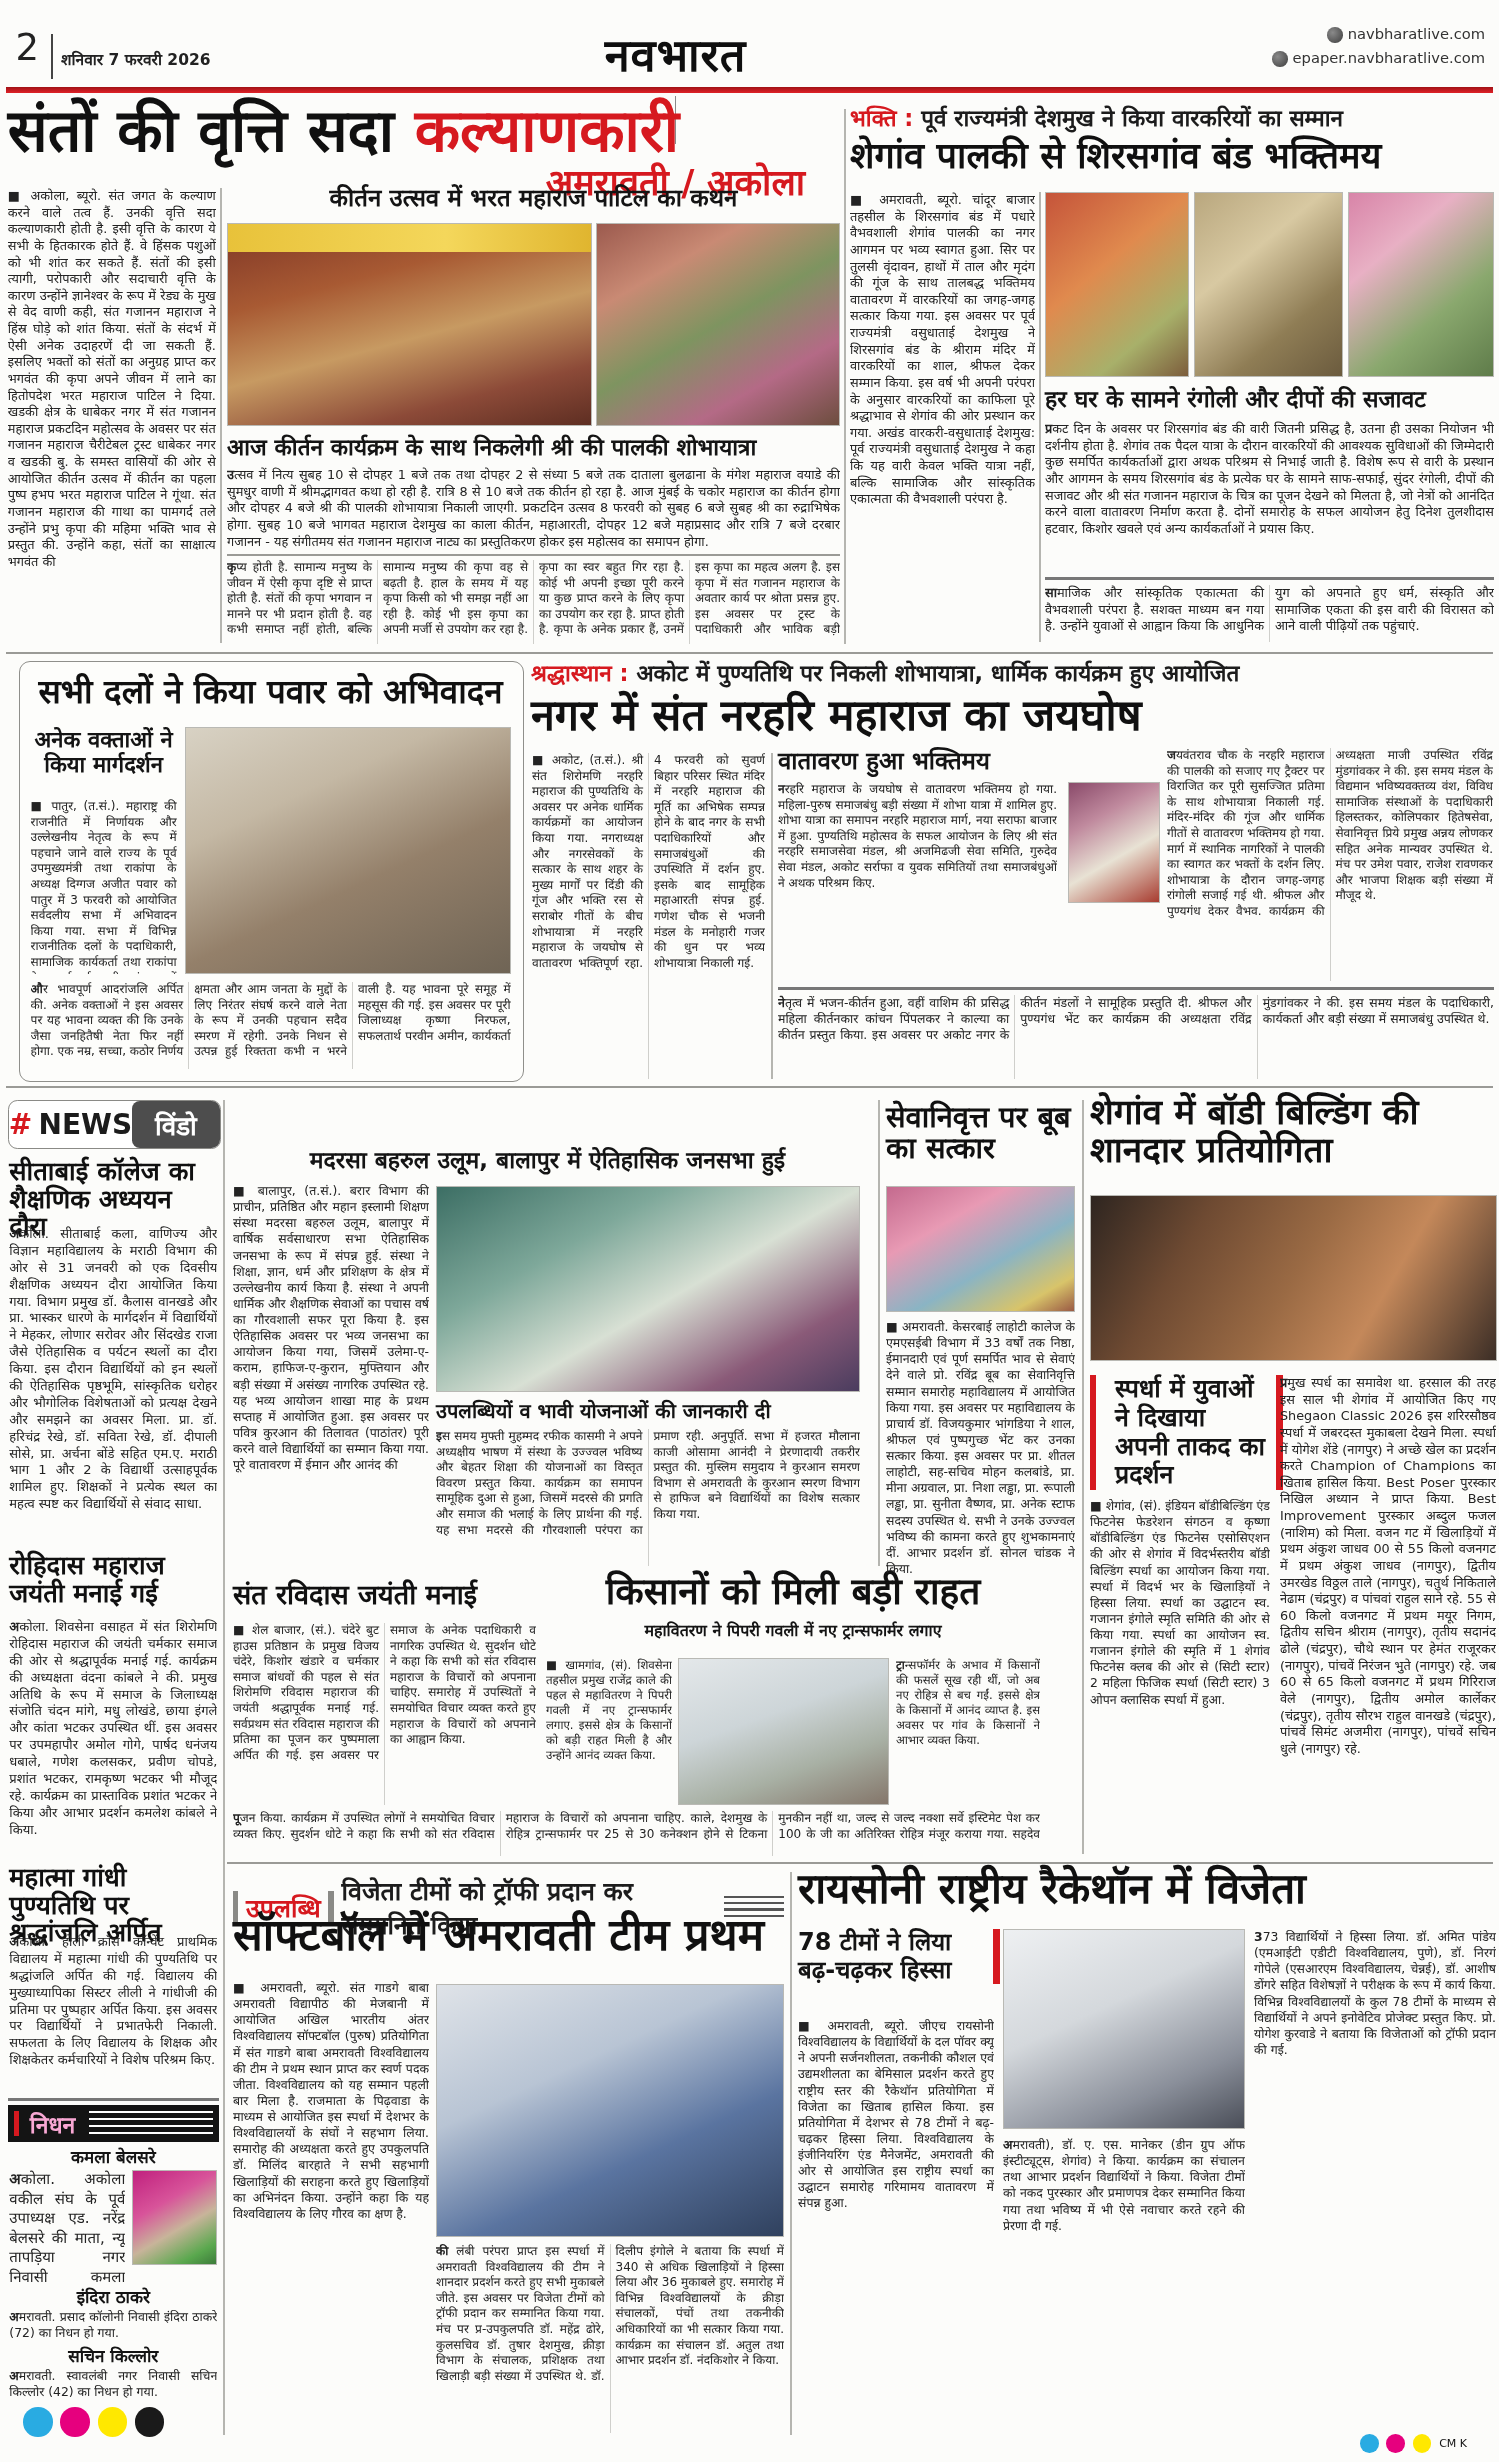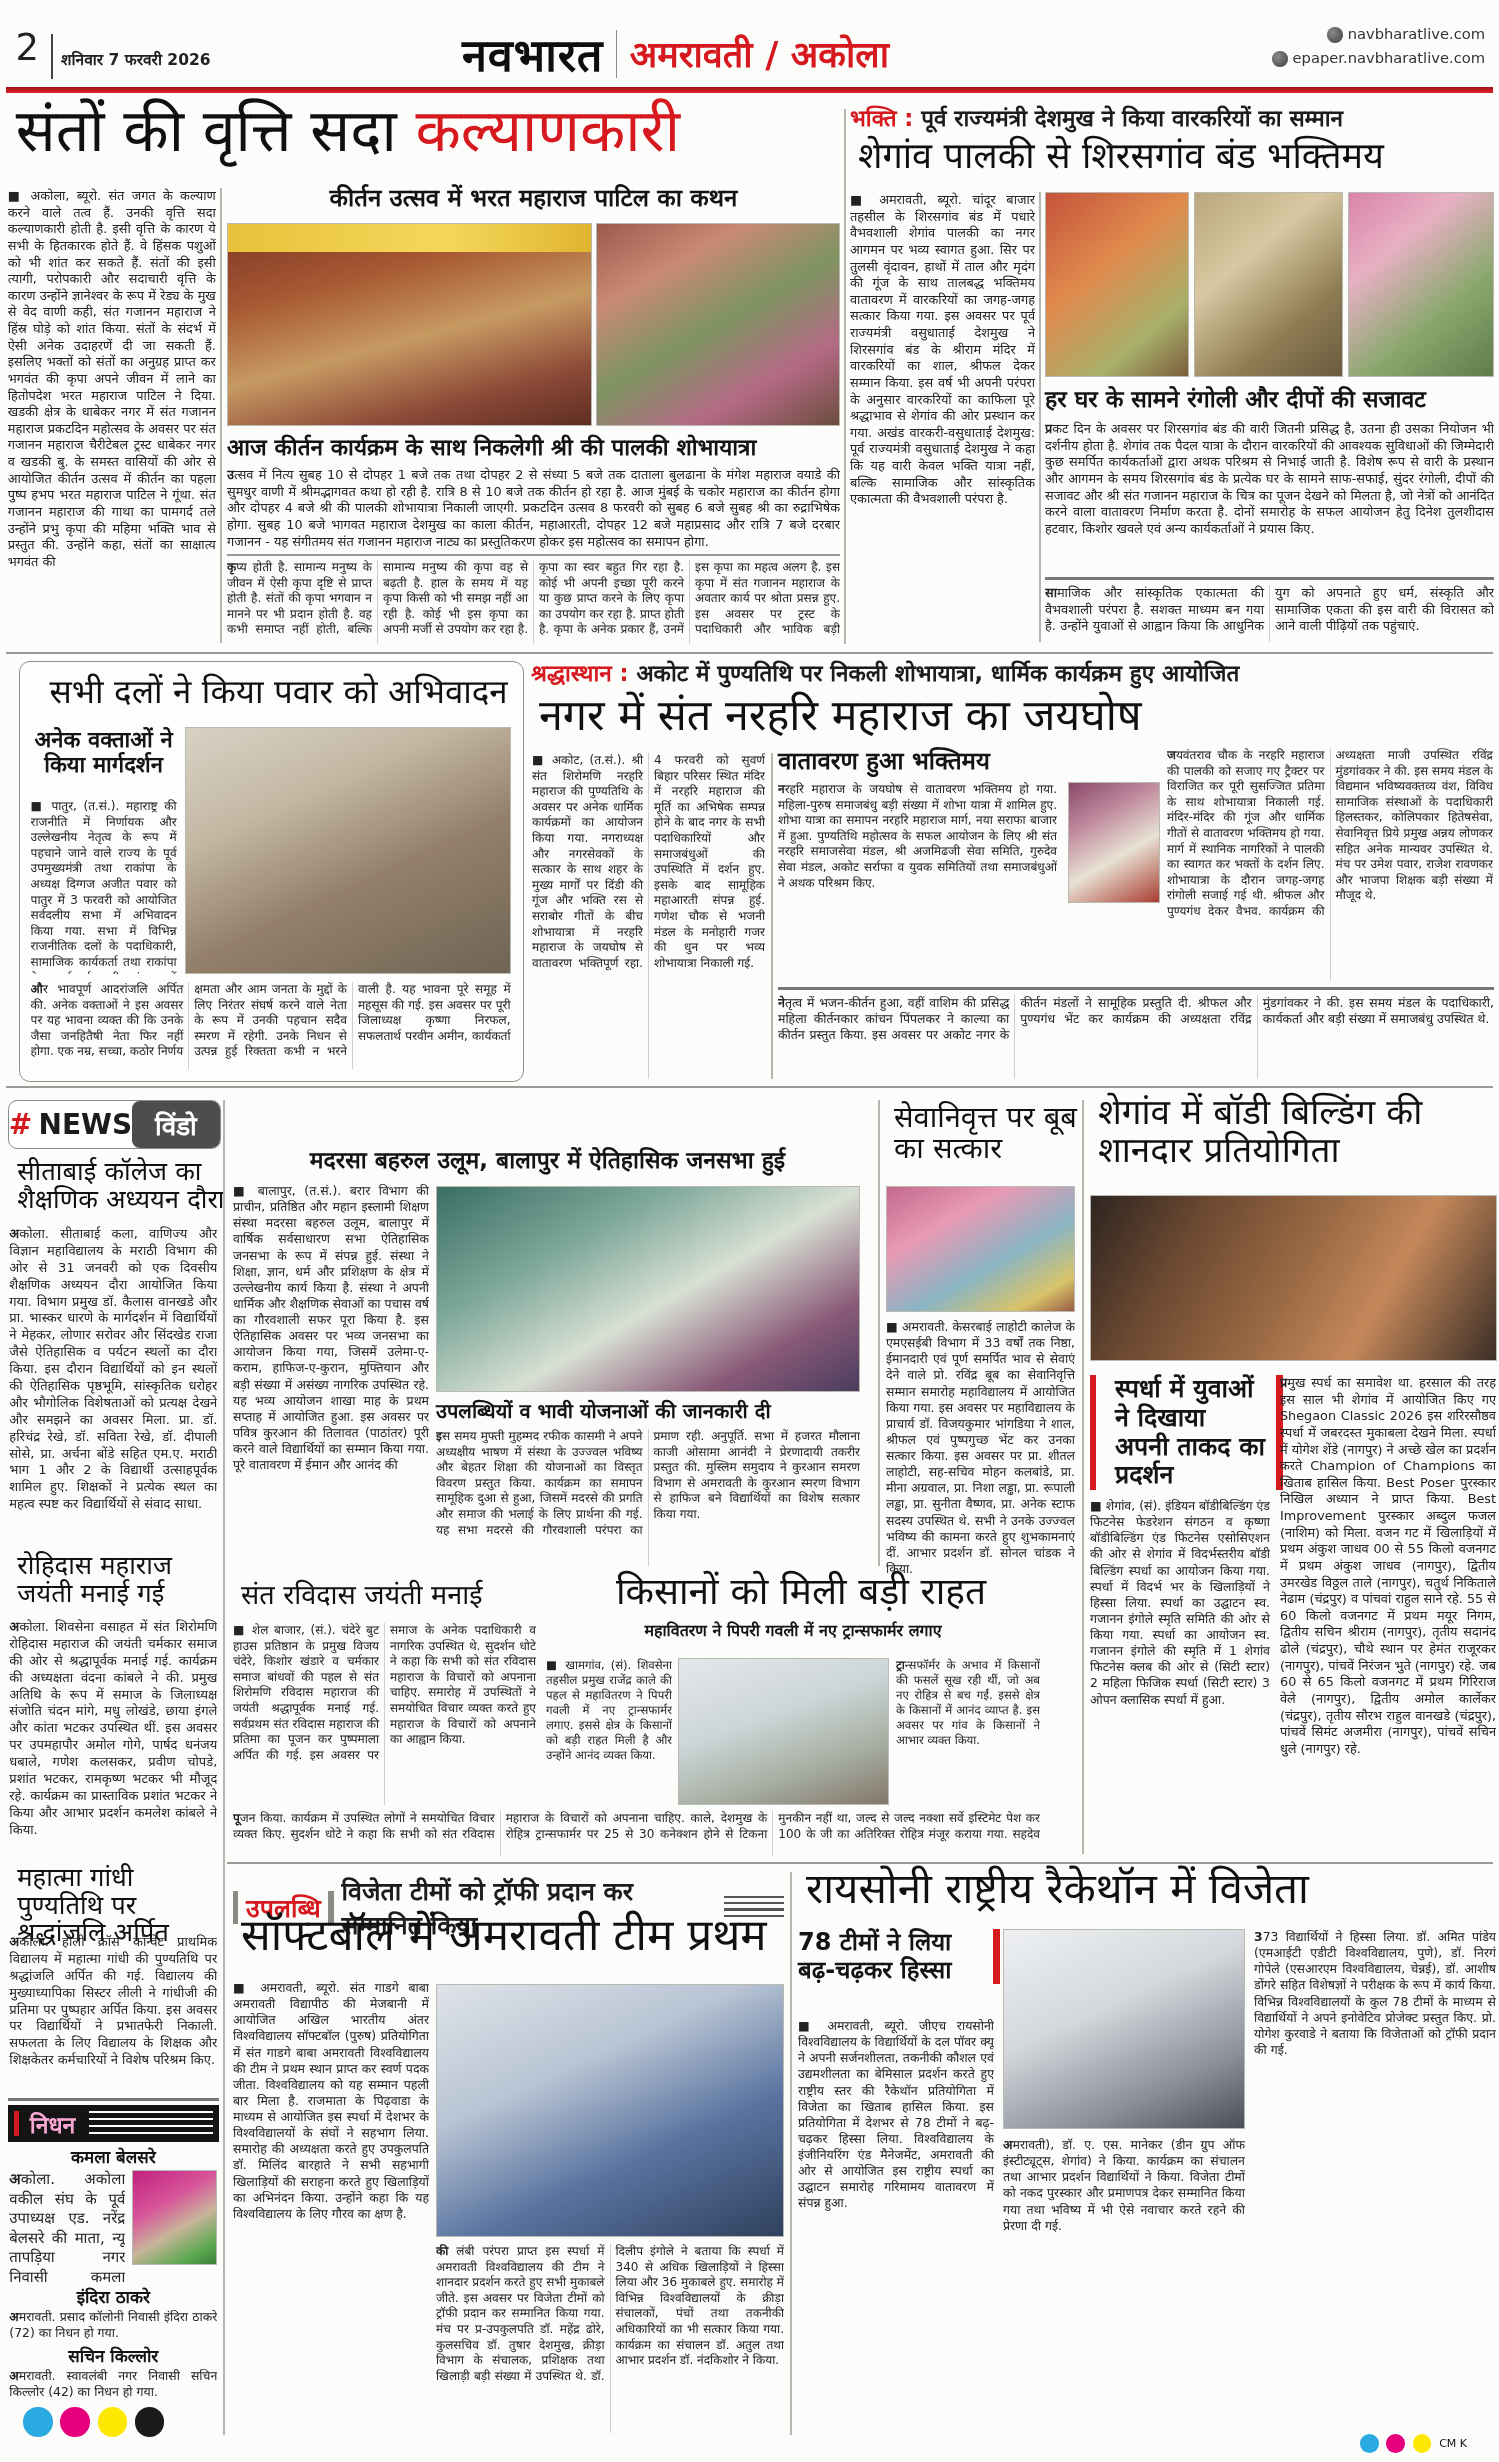--- a/index.html
+++ b/index.html
@@ -1,19 +1,19 @@
 <!DOCTYPE html>
 <html style="font-size:12.4px"><head>
 <meta charset="utf-8">
 <style>
   html,body{margin:0;padding:0;background:#e9e9e6;}
   #page{position:relative;width:1499px;height:2462px;background:#fcfcfa;margin:0 auto;
         font-family:"DejaVu Sans","Liberation Sans",sans-serif;color:#1c1c1c;overflow:hidden;}
   .abs{position:absolute;}
-  .hl{font-weight:400;color:#101010;line-height:1.08;margin-left:8px;}
+  .hl{font-weight:700;color:#101010;line-height:1.08;}
   .red{color:#d6191f;}
   .kicker{font-weight:700;line-height:1.1;}
   .subhead{font-weight:700;color:#141414;line-height:1.15;}
   .bodytext{font-size:12.8px;line-height:1.3;text-align:justify;overflow:hidden;color:#232323;}
   .bodytext::first-letter{font-weight:bold;}
   .small{font-size:12px;}
   .cols2{column-count:2;column-gap:11px;column-rule:0.8px solid #cfcfcb;}
   .cols3{column-count:3;column-gap:11px;column-rule:0.8px solid #cfcfcb;}
   .cols4{column-count:4;column-gap:11px;column-rule:0.8px solid #cfcfcb;}
   .hr{background:#9a9a96;height:1.6px;}
@@ -55,21 +55,21 @@
 </style>
 </head>
 <body>
 
 <div id="page">
 
   <div class="abs" style="left:0;top:0;width:1499px;height:92px;">
     <div class="abs" style="left:15.5px;top:26px;font-size:37px;font-weight:400;color:#222;">2</div>
     <div class="abs" style="left:51px;top:34px;width:1.6px;height:45px;background:#444;"></div>
     <div class="abs" style="left:61px;top:48px;font-size:15.5px;font-weight:700;color:#222;">शनिवार 7 फरवरी 2026</div>
-    <div class="abs" style="left:435px;top:23px;width:481px;display:flex;align-items:center;justify-content:center;gap:12.4px;">
+    <div class="abs" style="left:435px;top:23px;width:481px;display:flex;align-items:center;justify-content:center;gap:12.4px;flex-direction:column;">
       <div style="font-size:45px;font-weight:900;color:#0e0e0e;letter-spacing:0.8px;">नवभारत</div>
       <div style="width:1.6px;height:48px;background:#8a8a8a;"></div>
       <div style="font-size:36px;font-weight:900;color:#d6191f;">अमरावती / अकोला</div>
     </div>
     <div class="abs" style="right:14px;top:25px;text-align:right;font-size:14.7px;color:#333;">
       <div style="margin-bottom:6.2px;"><span class="globe"></span><span>navbharatlive.com</span></div>
       <div><span class="globe"></span><span>epaper.navbharatlive.com</span></div>
     </div>
     <div class="abs" style="left:6.2px;top:87px;width:1487px;height:6.2px;background:linear-gradient(#a01116,#e02228);"></div>
   </div>

